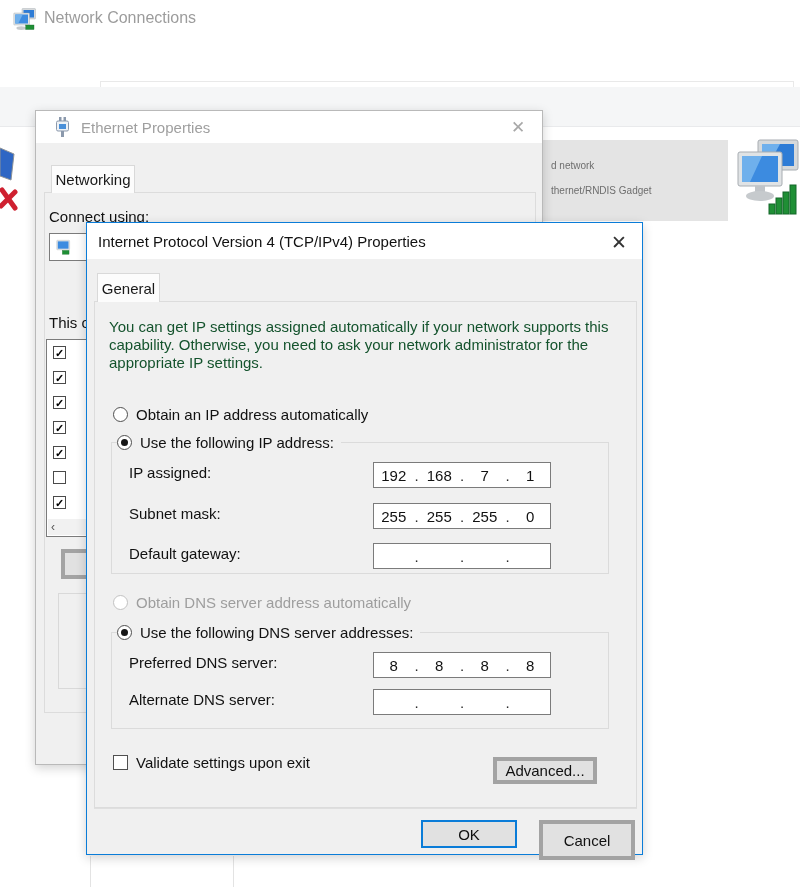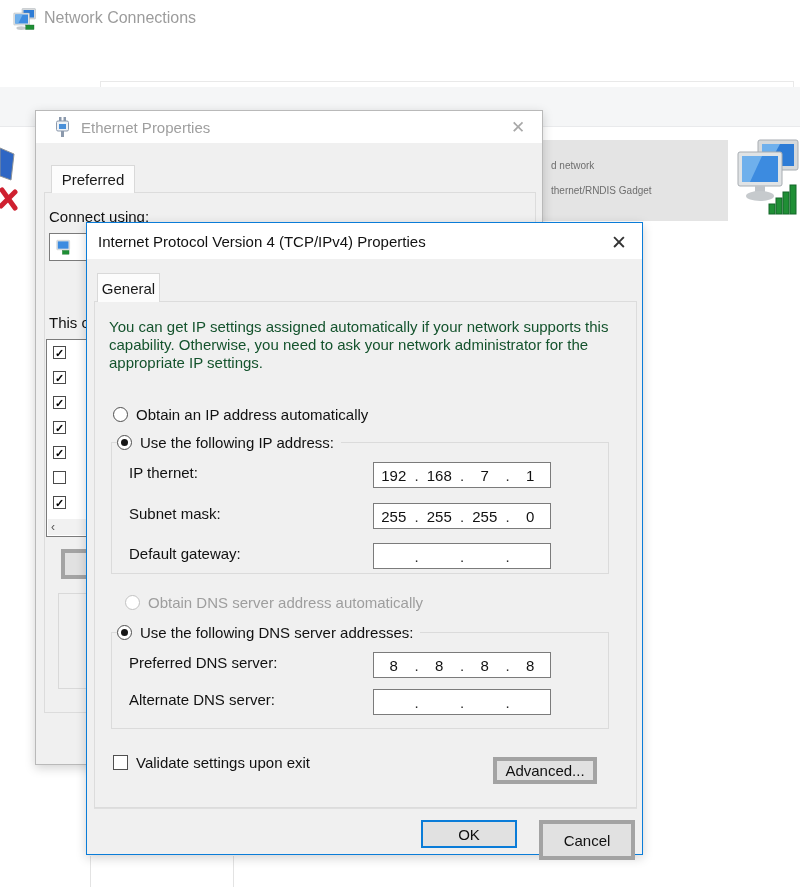--- a/index.html
+++ b/index.html
@@ -165,21 +165,21 @@
         <rect x="4" y="0" width="2.5" height="4" fill="#8b99ac"></rect>
         <rect x="8.5" y="0" width="2.5" height="4" fill="#8b99ac"></rect>
         <rect x="1.5" y="4" width="12" height="10" rx="1.5" fill="#eef2f6" stroke="#8b99ac"></rect>
         <rect x="4" y="7" width="7" height="5" fill="#4a90d9"></rect>
         <rect x="6" y="14" width="3" height="6" fill="#8b99ac"></rect>
       </svg>
       <span class="dlg-title eth-gray" style="left:45px; top:8px;">Ethernet Properties</span>
       <span class="dlg-close" style="left:475px; top:6px; color:#a8a8a8;">✕</span>
     </div>
 
-    <div class="tab" style="left:15px; top:54px; width:84px; height:28px;">Preferred</div>
+    <div class="tab" style="left:15px; top:54px; width:84px; height:28px;">Networking</div>
     <div class="tabpage" style="left:8px; top:81px; width:492px; height:521px;"></div>
 
     <div class="dlg-label" style="left:13px; top:97px;">Connect using:</div>
     <div id="eth-connectbox">
       <svg class="abs" style="left:5px; top:4px;" width="18" height="18" viewBox="0 0 64 64">
         <rect x="6" y="8" width="46" height="34" rx="3" fill="#e0e3e5" stroke="#9aa0a6"></rect>
         <rect x="10" y="12" width="38" height="26" fill="#3c8be0"></rect>
         <rect x="26" y="44" width="24" height="14" fill="#1f8f35" stroke="#15662a"></rect>
       </svg>
     </div>
@@ -233,21 +233,21 @@
       <span class="radio"></span>
       <span>Obtain an IP address automatically</span>
     </div>
 
     <div class="groupbox" style="left:24px; top:219px; width:498px; height:132px;"></div>
     <div class="radio-row group-caption" style="left:30px; top:211px;">
       <span class="radio sel"></span>
       <span>Use the following IP address:</span>
     </div>
 
-    <div class="dlg-label" style="left:42px; top:241px;">IP thernet:</div>
+    <div class="dlg-label" style="left:42px; top:241px;">IP assigned:</div>
     <div class="octfield" style="left:286px; top:239px;">
       <span class="oct">192</span>
         <span class="oct-dot">.</span>
         <span class="oct">168</span>
         <span class="oct-dot">.</span>
         <span class="oct">7</span>
         <span class="oct-dot">.</span>
         <span class="oct">1</span>
     </div>
 
@@ -266,21 +266,21 @@
     <div class="octfield" style="left:286px; top:320px;">
       <span class="oct"></span>
         <span class="oct-dot">.</span>
         <span class="oct"></span>
         <span class="oct-dot">.</span>
         <span class="oct"></span>
         <span class="oct-dot">.</span>
         <span class="oct"></span>
     </div>
 
-    <div class="radio-row" style="left:38px; top:371px; color:#9e9e9e;">
+    <div class="radio-row" style="left:26px; top:371px; color:#9e9e9e;">
       <span class="radio dis"></span>
       <span>Obtain DNS server address automatically</span>
     </div>
 
     <div class="groupbox" style="left:24px; top:409px; width:498px; height:97px;"></div>
     <div class="radio-row group-caption" style="left:30px; top:401px;">
       <span class="radio sel"></span>
       <span>Use the following DNS server addresses:</span>
     </div>
 

